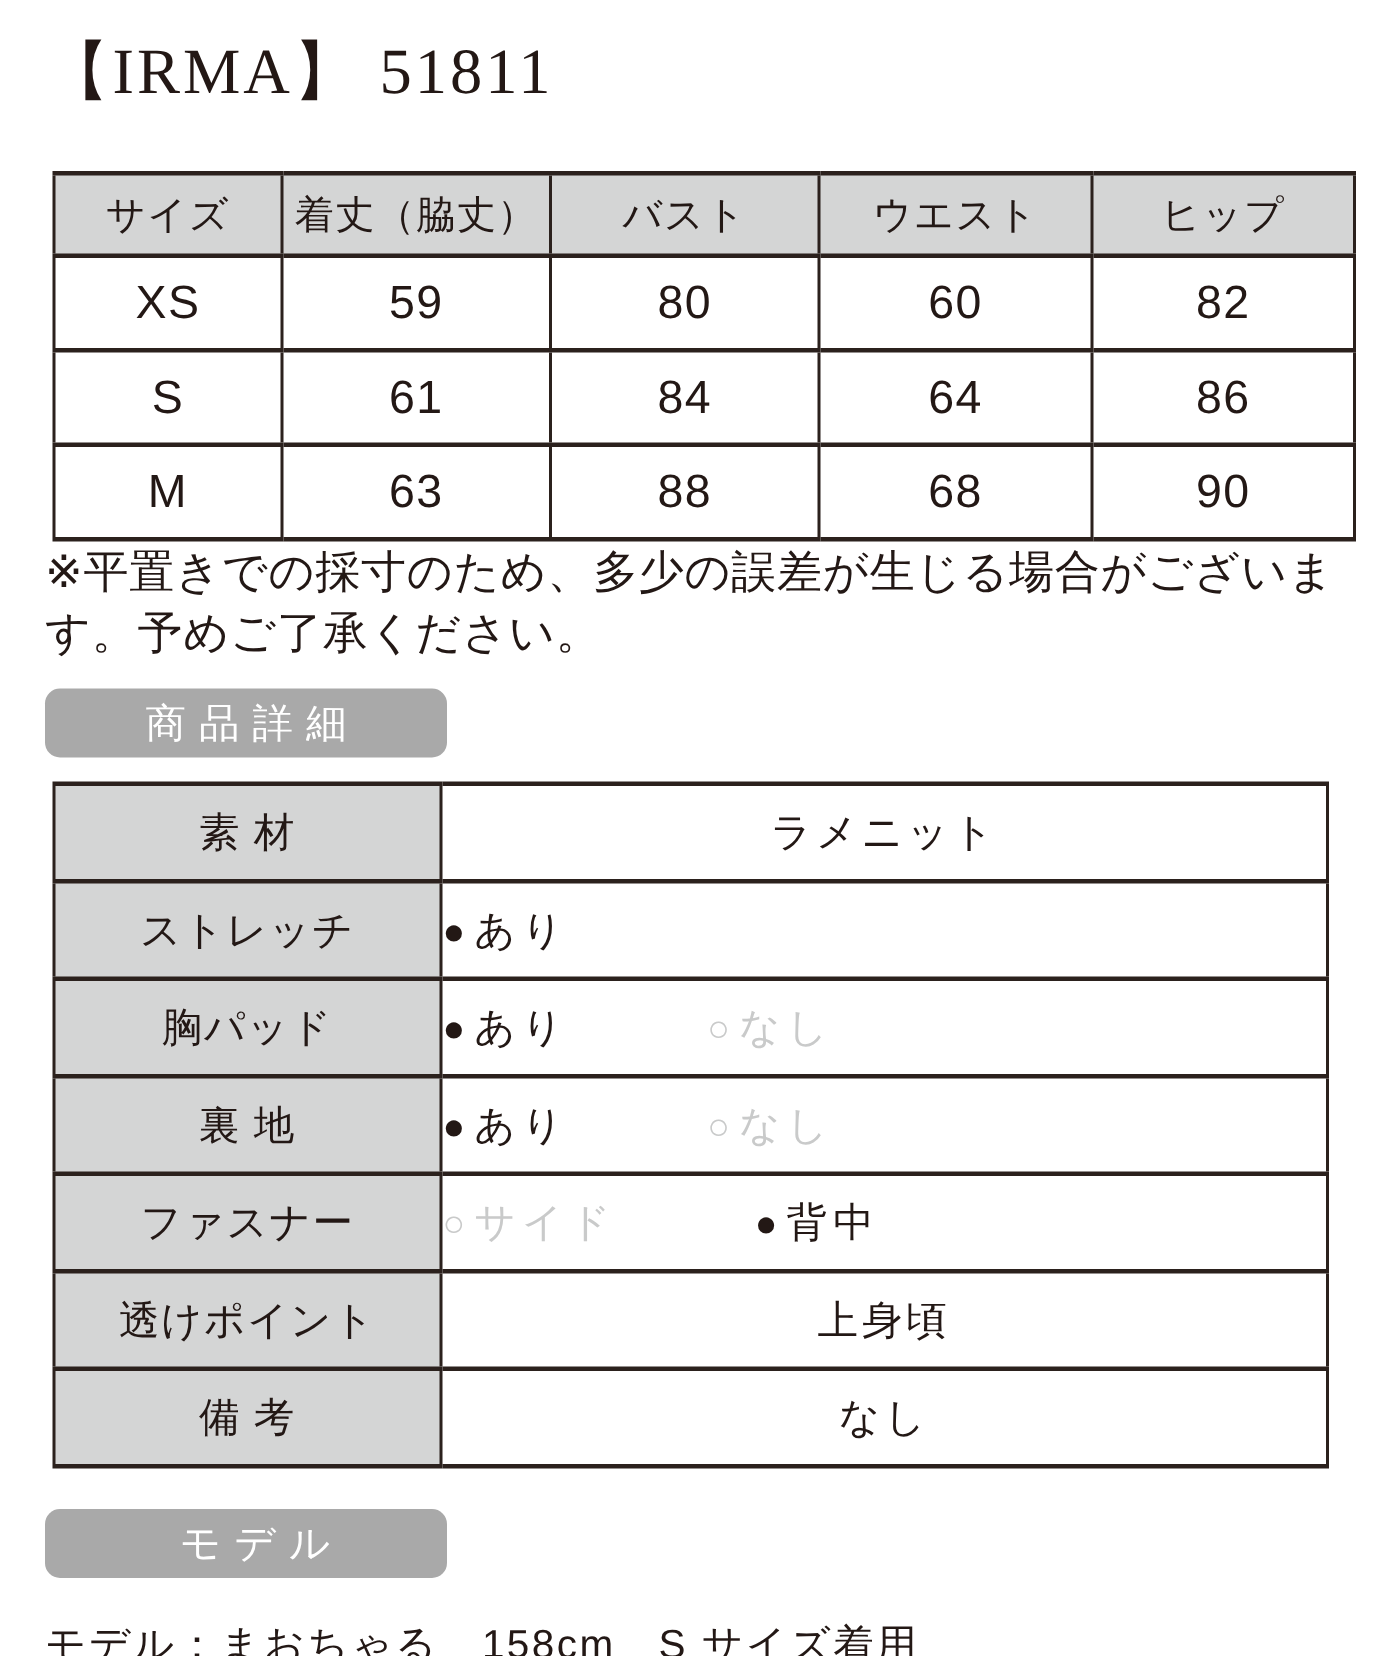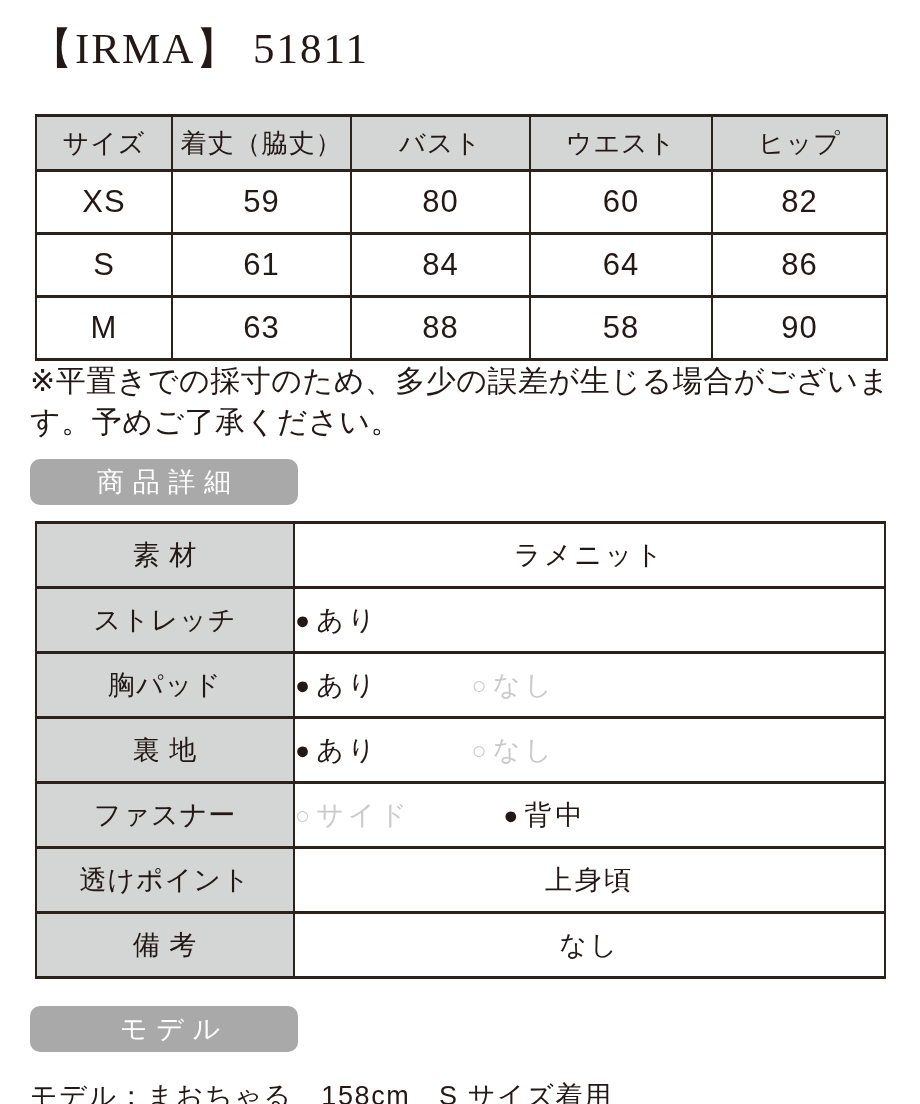--- a/index.html
+++ b/index.html
@@ -31,21 +31,21 @@
   .size-table th,.size-table td{
     border:2px solid var(--border);
     border-top-width:3px;border-bottom-width:3px;
     text-align:center;vertical-align:middle;
   }
   .size-table th{
     background:var(--header-bg);
     height:55px;font-size:26px;font-weight:500;letter-spacing:1px;
   }
   .size-table td{height:63px;font-size:31px;font-weight:400;letter-spacing:1px;}
-  .col-size{width:136px;}
+  .col-size{width:152px;}
   .col-length{width:179px;}
   .col-bust{width:179px;}
   .col-waist{width:182px;}
   .col-hip{width:175px;}
 
   
   .note{font-size:30px;letter-spacing:0.5px;}
 
   
   .badge{
@@ -106,21 +106,21 @@
         <td>S</td>
         <td>61</td>
         <td>84</td>
         <td>64</td>
         <td>86</td>
       </tr>
       <tr>
         <td>M</td>
         <td>63</td>
         <td>88</td>
-        <td>58</td>
+        <td>68</td>
         <td>90</td>
       </tr>
     </tbody>
   </table>
 
   <div class="note">※平置きでの採寸のため、多少の誤差が生じる場合がございます。予めご了承ください。</div>
 
   <div class="badge">商品詳細</div>
 
   <table class="spec-table">

